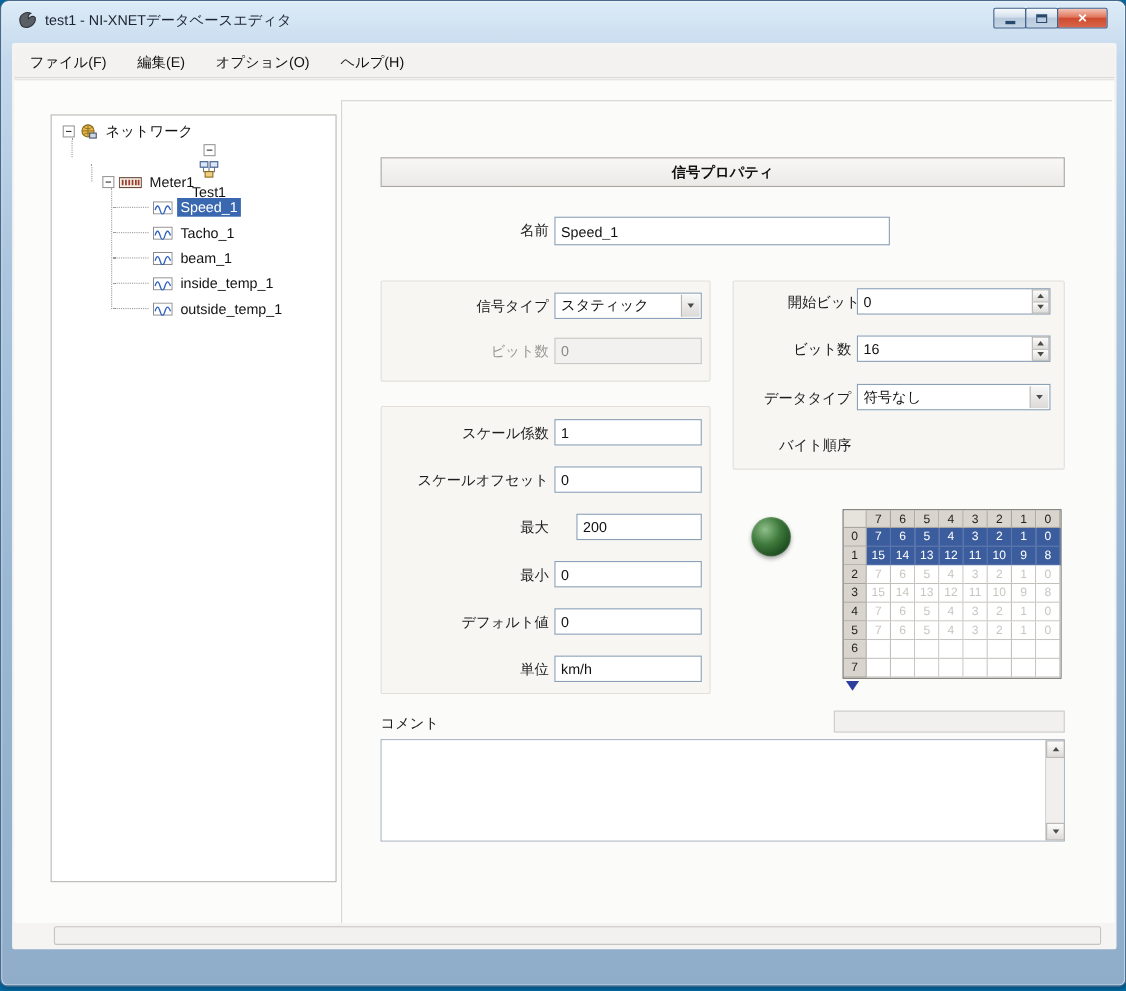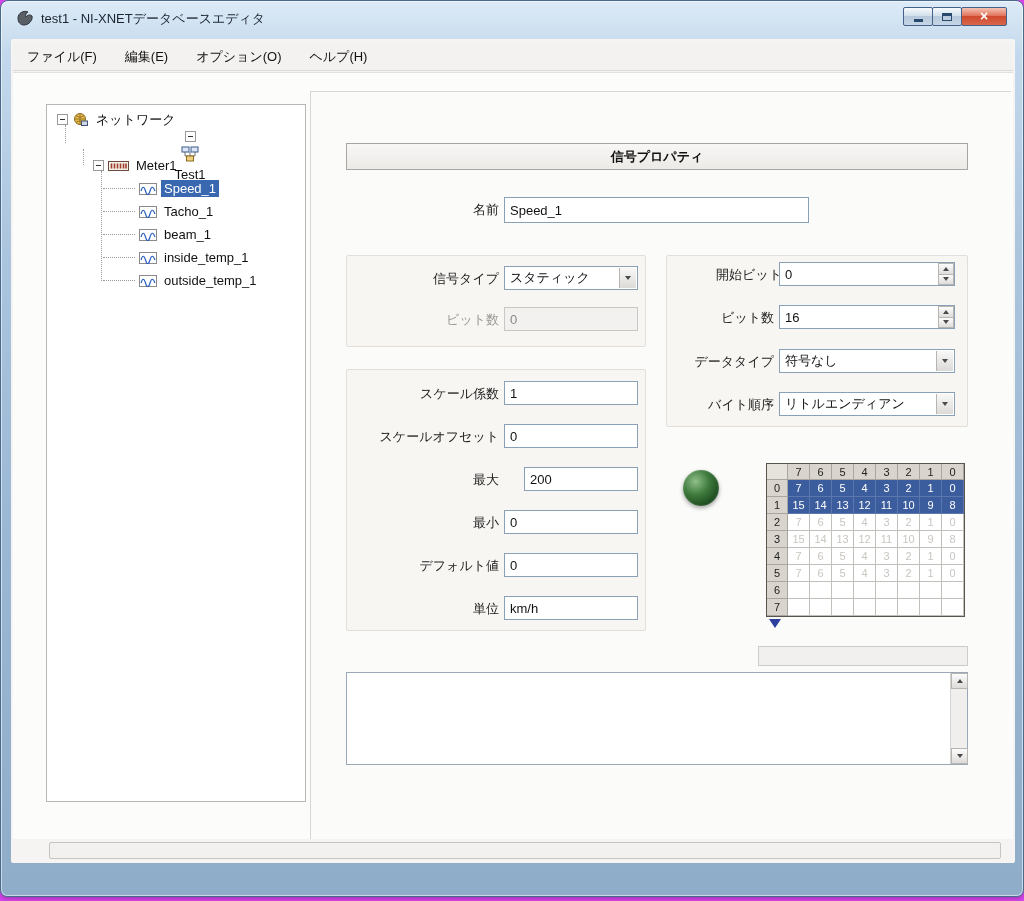--- a/index.html
+++ b/index.html
@@ -1,17 +1,17 @@
 <!DOCTYPE html>
 <html><head>
 <meta charset="utf-8">
 <style>
   html,body{margin:0;padding:0;background:#fff;}
   *{box-sizing:border-box;}
-  .stage{position:relative;width:1024px;height:901px;background:#d946ef;overflow:hidden;
+  .stage{position:relative;width:1024px;height:901px;background:#0369a1;overflow:hidden;
          font-family:"Liberation Sans","DejaVu Sans",sans-serif;}
   
   .window{position:absolute;left:0;top:0;width:1024px;height:897px;
           border:1px solid #4a6a8c;border-radius:8px 8px 7px 7px;
           background:linear-gradient(180deg,#dcebf7 0%,#c3d8ec 6%,#abc5de 28%,#9ab7d4 60%,#8fadc9 100%);
           box-shadow:inset 0 0 0 1px rgba(255,255,255,.55), 0 2px 4px rgba(0,0,0,.25);}
   .titlebar{position:absolute;left:0;top:0;right:0;height:34px;}
   .appicon{position:absolute;left:14px;top:7px;width:20px;height:20px;}
   .wtitle{position:absolute;left:40px;top:9px;font-size:13px;color:#1c2430;}
   .caps{position:absolute;top:6px;right:16px;display:flex;}
@@ -256,26 +256,20 @@
     </span>
   </div>
   <div class="lbl" style="left:655px;top:349px;width:118px;">データタイプ</div>
   <div class="combo" style="left:778px;top:348px;width:176px;height:24px;">
     <span class="val">符号なし</span>
     <span class="btn">
           <i class="td"></i>
         </span>
   </div>
   <div class="lbl" style="left:655px;top:392px;width:118px;">バイト順序</div>
-  <div class="combo" style="left:778px;top:391px;width:176px;height:24px;">
-    <span class="val">リトルエンディアン</span>
-    <span class="btn">
-          <i class="td"></i>
-        </span>
-  </div>
 
   <div class="gbox" style="left:345px;top:368px;width:300px;height:262px;"></div>
   <div class="lbl" style="left:350px;top:381px;width:148px;">スケール係数</div>
   <div class="fw" style="left:503px;top:380px;width:134px;height:24px;">
     <input class="tf" value="1" style="">
   </div>
   <div class="lbl" style="left:350px;top:424px;width:148px;">スケールオフセット</div>
   <div class="fw" style="left:503px;top:423px;width:134px;height:24px;">
     <input class="tf" value="0" style="">
   </div>
@@ -384,20 +378,21 @@
         <div class="gc"></div>
         <div class="gc"></div>
         <div class="gc"></div>
         <div class="gc"></div>
         <div class="gc"></div>
         <div class="gc"></div>
         <div class="gc"></div>
   </div>
   <div class="marker"></div>
 
+  <div class="lbl lleft" style="left:345px;top:645px;width:300px;">コメント</div>
   <div class="rofield"></div>
   <div class="commentbox">
     <textarea class="commentta" style=""></textarea>
     <div class="sb">
       <span class="sbup">
             <i class="tu"></i>
           </span>
       <span class="sbdn">
             <i class="td"></i>
           </span>

